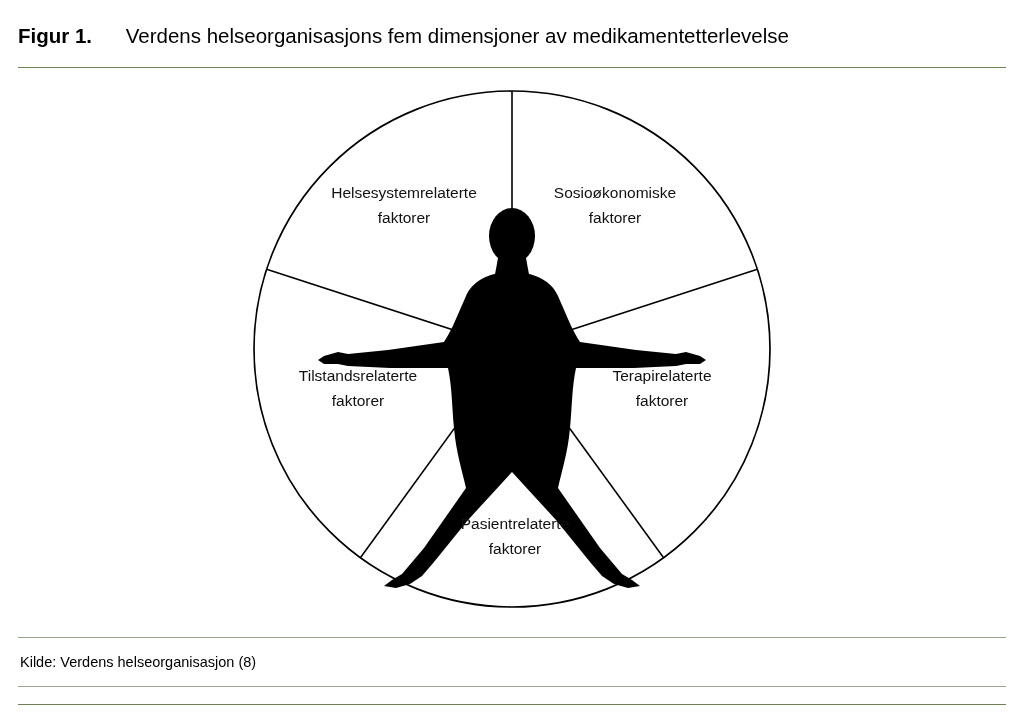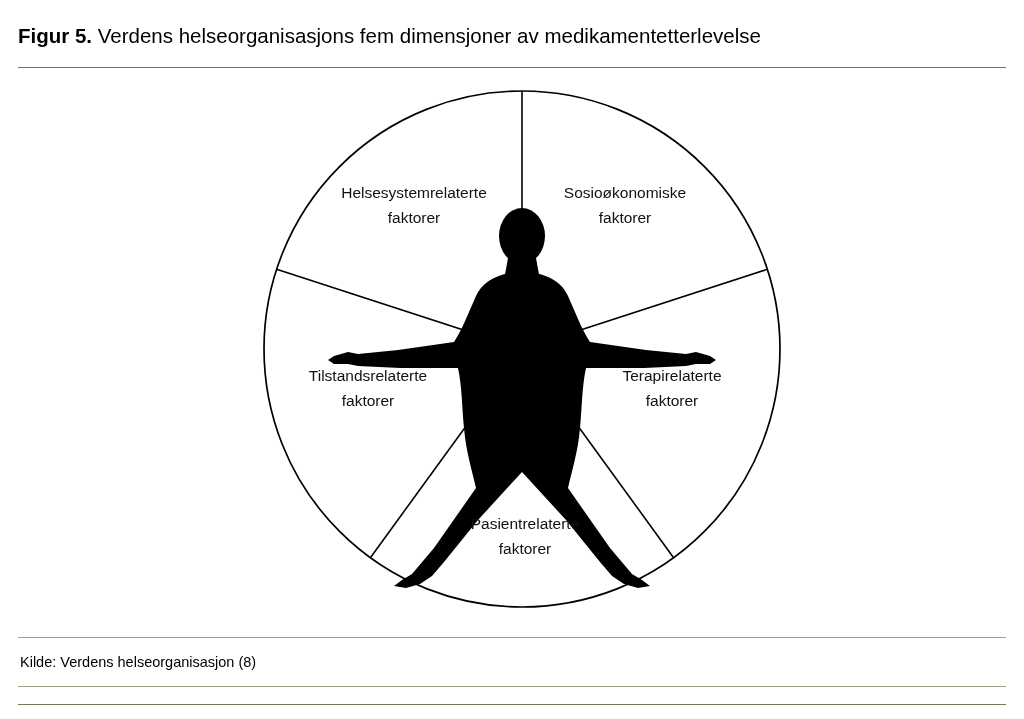--- a/index.html
+++ b/index.html
@@ -28,20 +28,21 @@
     width: 990px;
     font-size: 20.5px;
     line-height: 28px;
     white-space: nowrap;
   }
   .caption .label {
     font-weight: bold;
   }
   .caption .text {
     font-weight: normal;
+    margin-left: 28px;
   }
   .rule {
     position: absolute;
     left: 18px;
     width: 988px;
     height: 0;
     border-top: 1px solid #6f7f55;
   }
   .rule.top { top: 67px; }
   .rule.bottom { top: 704px; }
@@ -51,41 +52,41 @@
   .source {
     position: absolute;
     left: 20px;
     top: 652px;
     font-size: 14.5px;
     line-height: 20px;
   }
 
   .diagram {
     position: absolute;
-    left: 10px;
+    left: 0;
     top: 68px;
     width: 891px;
     height: 565px;
   }
   .diagram svg {
     display: block;
   }
   .dlabel {
     font-family: "Liberation Sans", sans-serif;
     font-size: 15.5px;
     fill: #111111;
   }
 </style>
 </head>
 <body>
 
 <div class="figure-wrap">
 
   <div class="caption">
-    <span class="label">Figur 5.</span>
+    <span class="label">Figur 1.</span>
     <span class="text">Verdens helseorganisasjons fem dimensjoner av medikamentetterlevelse</span>
   </div>
 
   <div class="rule top"></div>
 
   <div class="diagram">
     <svg width="1024" height="565" viewBox="0 0 1024 565" xmlns="http://www.w3.org/2000/svg">
 
       <circle cx="512" cy="281" r="258" fill="none" stroke="#000000" stroke-width="1.7"></circle>
 

